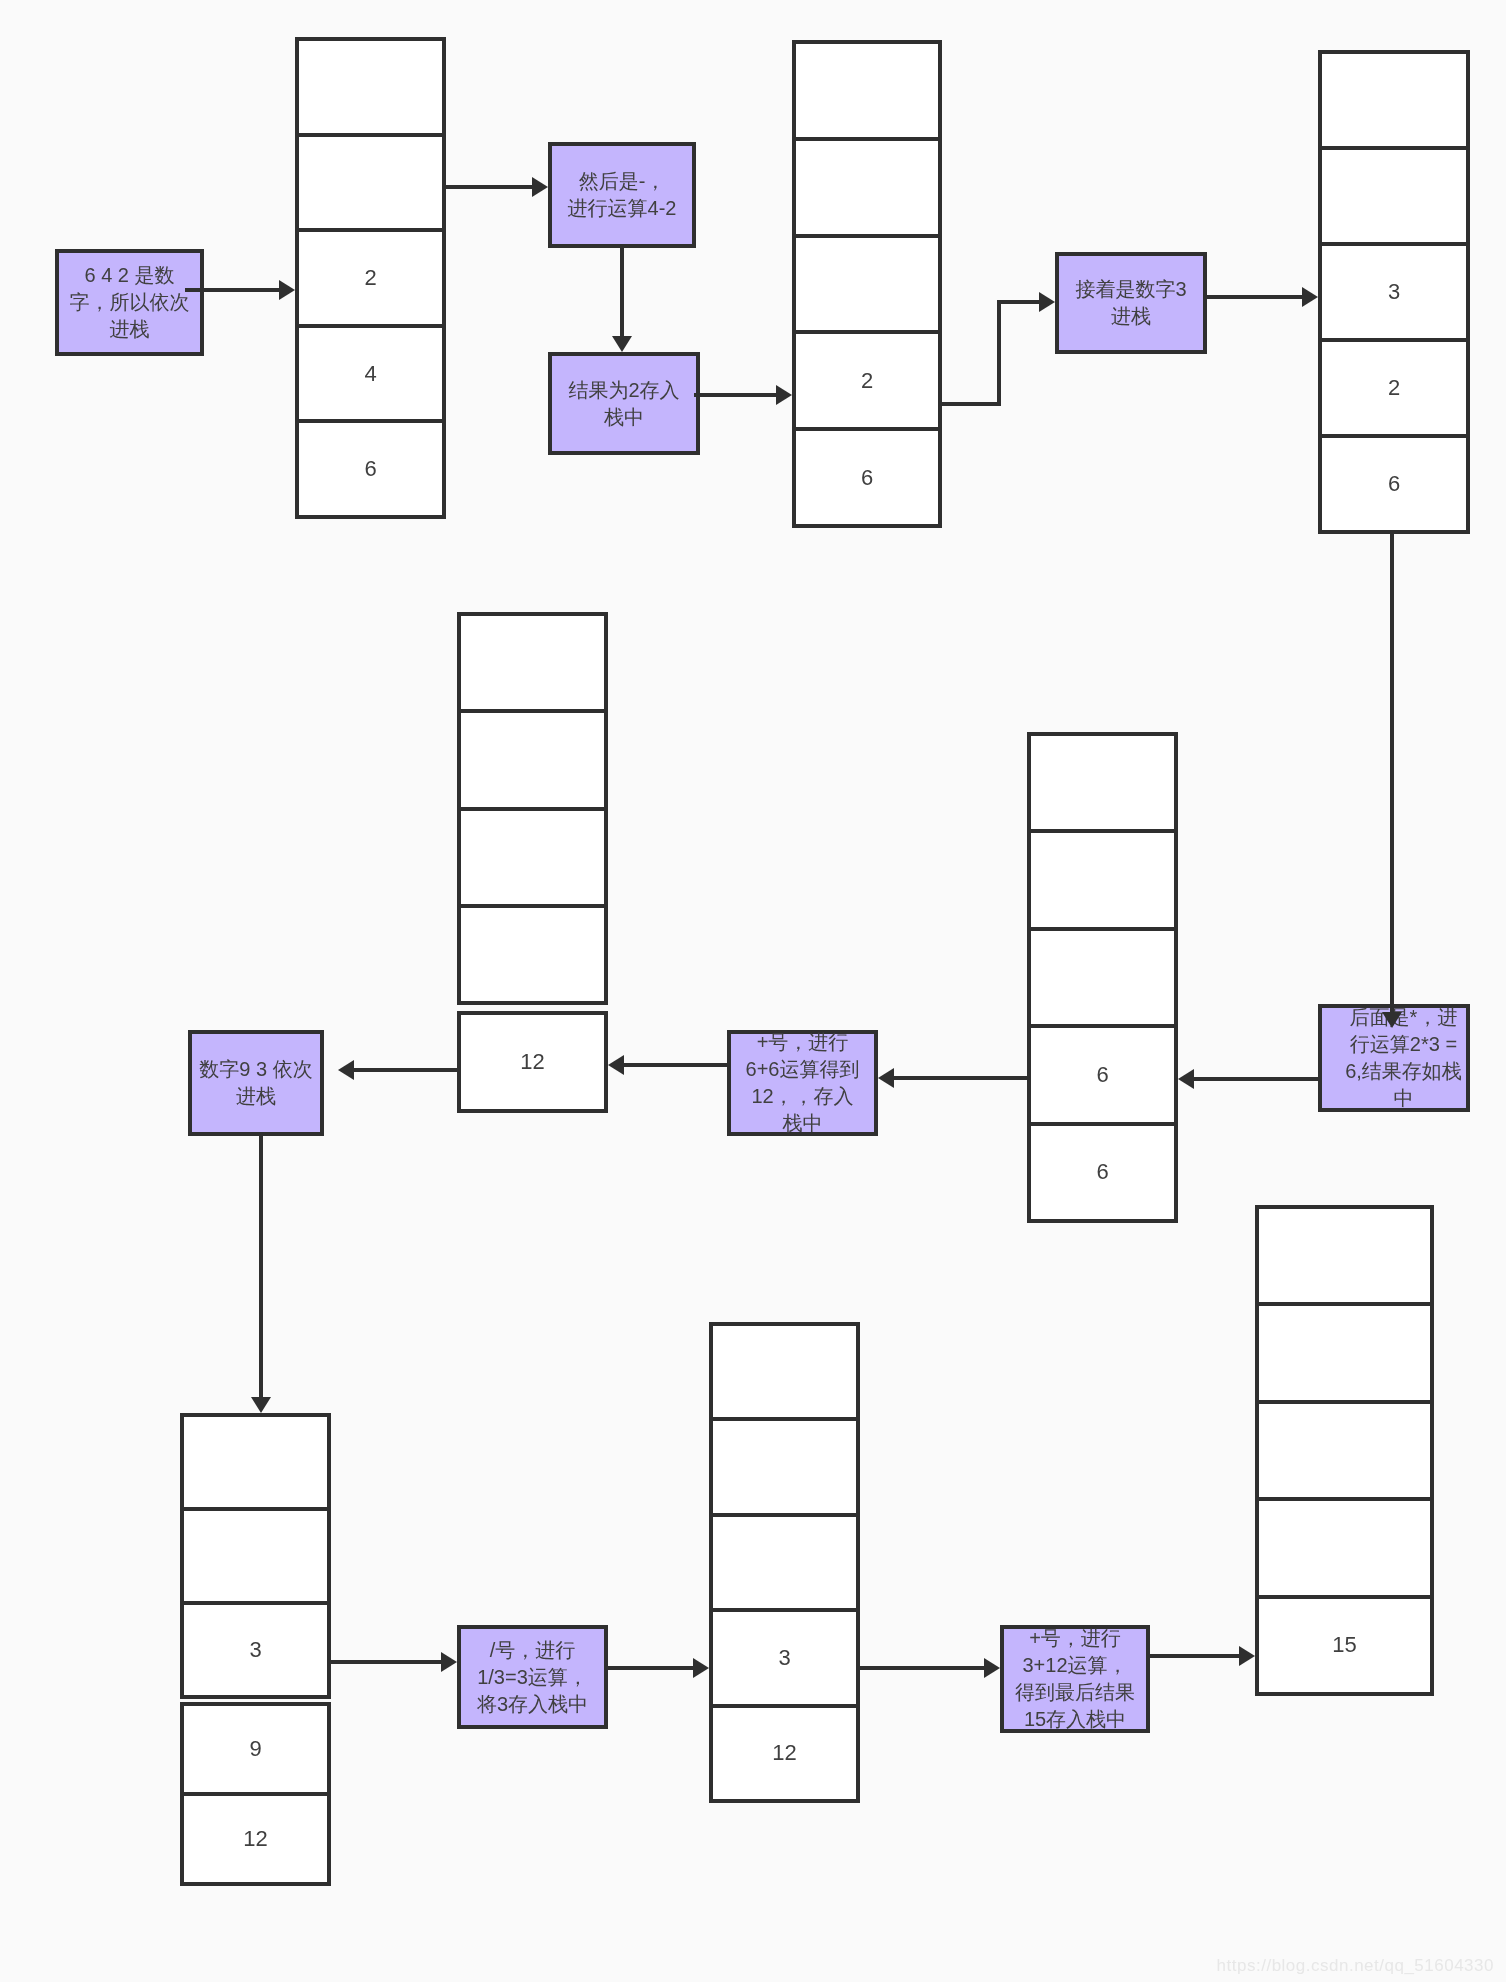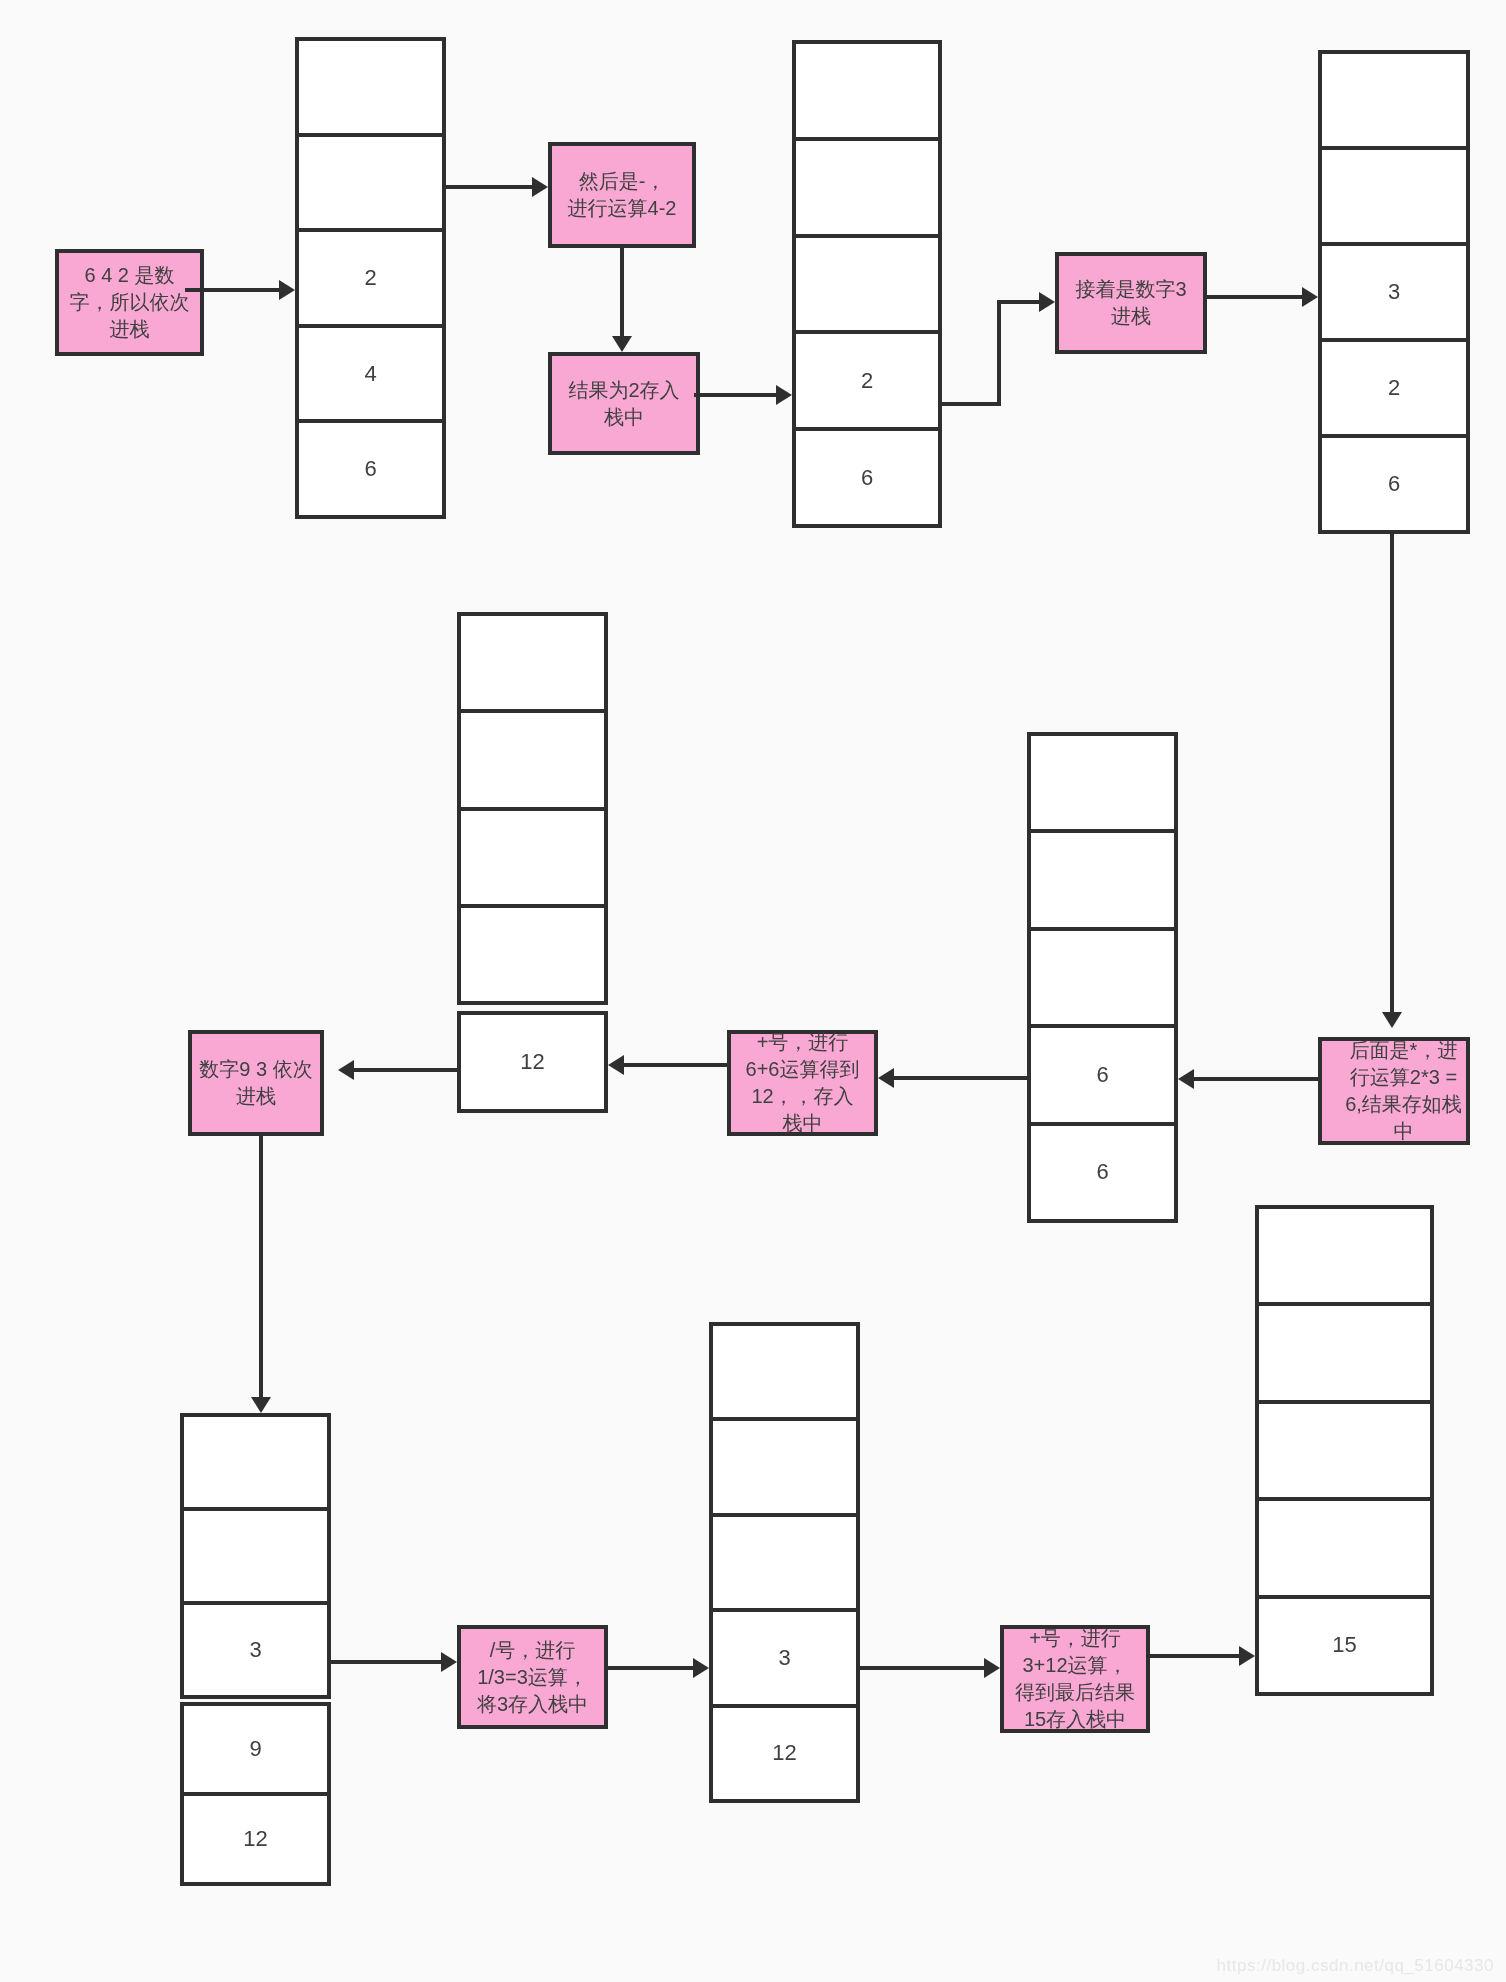--- a/index.html
+++ b/index.html
@@ -29,21 +29,21 @@
     justify-content:center;
     border-bottom:4px solid #2f2f2f;
     font-size:22px;
     color:#404040;
     background:#ffffff;
   }
   .cell:last-child{border-bottom:none;}
   .note{
     position:absolute;
     border:4px solid #2f2f2f;
-    background:#f9a8d4;
+    background:#c4b5fd;
     box-sizing:border-box;
     display:flex;
     align-items:center;
     justify-content:center;
     text-align:center;
   }
   .note .txt{
     white-space:pre-line;
     font-size:20px;
     line-height:27px;
@@ -81,21 +81,21 @@
 进行运算4-2</div>
   </div>
   <div class="note" style="left:548px;top:352px;width:152px;height:103px;">
     <div class="txt">结果为2存入
 栈中</div>
   </div>
   <div class="note" style="left:1055px;top:252px;width:152px;height:102px;">
     <div class="txt">接着是数字3
 进栈</div>
   </div>
-  <div class="note" style="left:1318px;top:1037px;width:152px;height:108px;padding-left:19px;">
+  <div class="note" style="left:1318px;top:1004px;width:152px;height:108px;padding-left:19px;">
     <div class="txt">后面是*，进
 行运算2*3 =
 6,结果存如栈
 中</div>
   </div>
   <div class="note" style="left:727px;top:1030px;width:151px;height:106px;">
     <div class="txt">+号，进行
 6+6运算得到
 12，，存入
 栈中</div>

